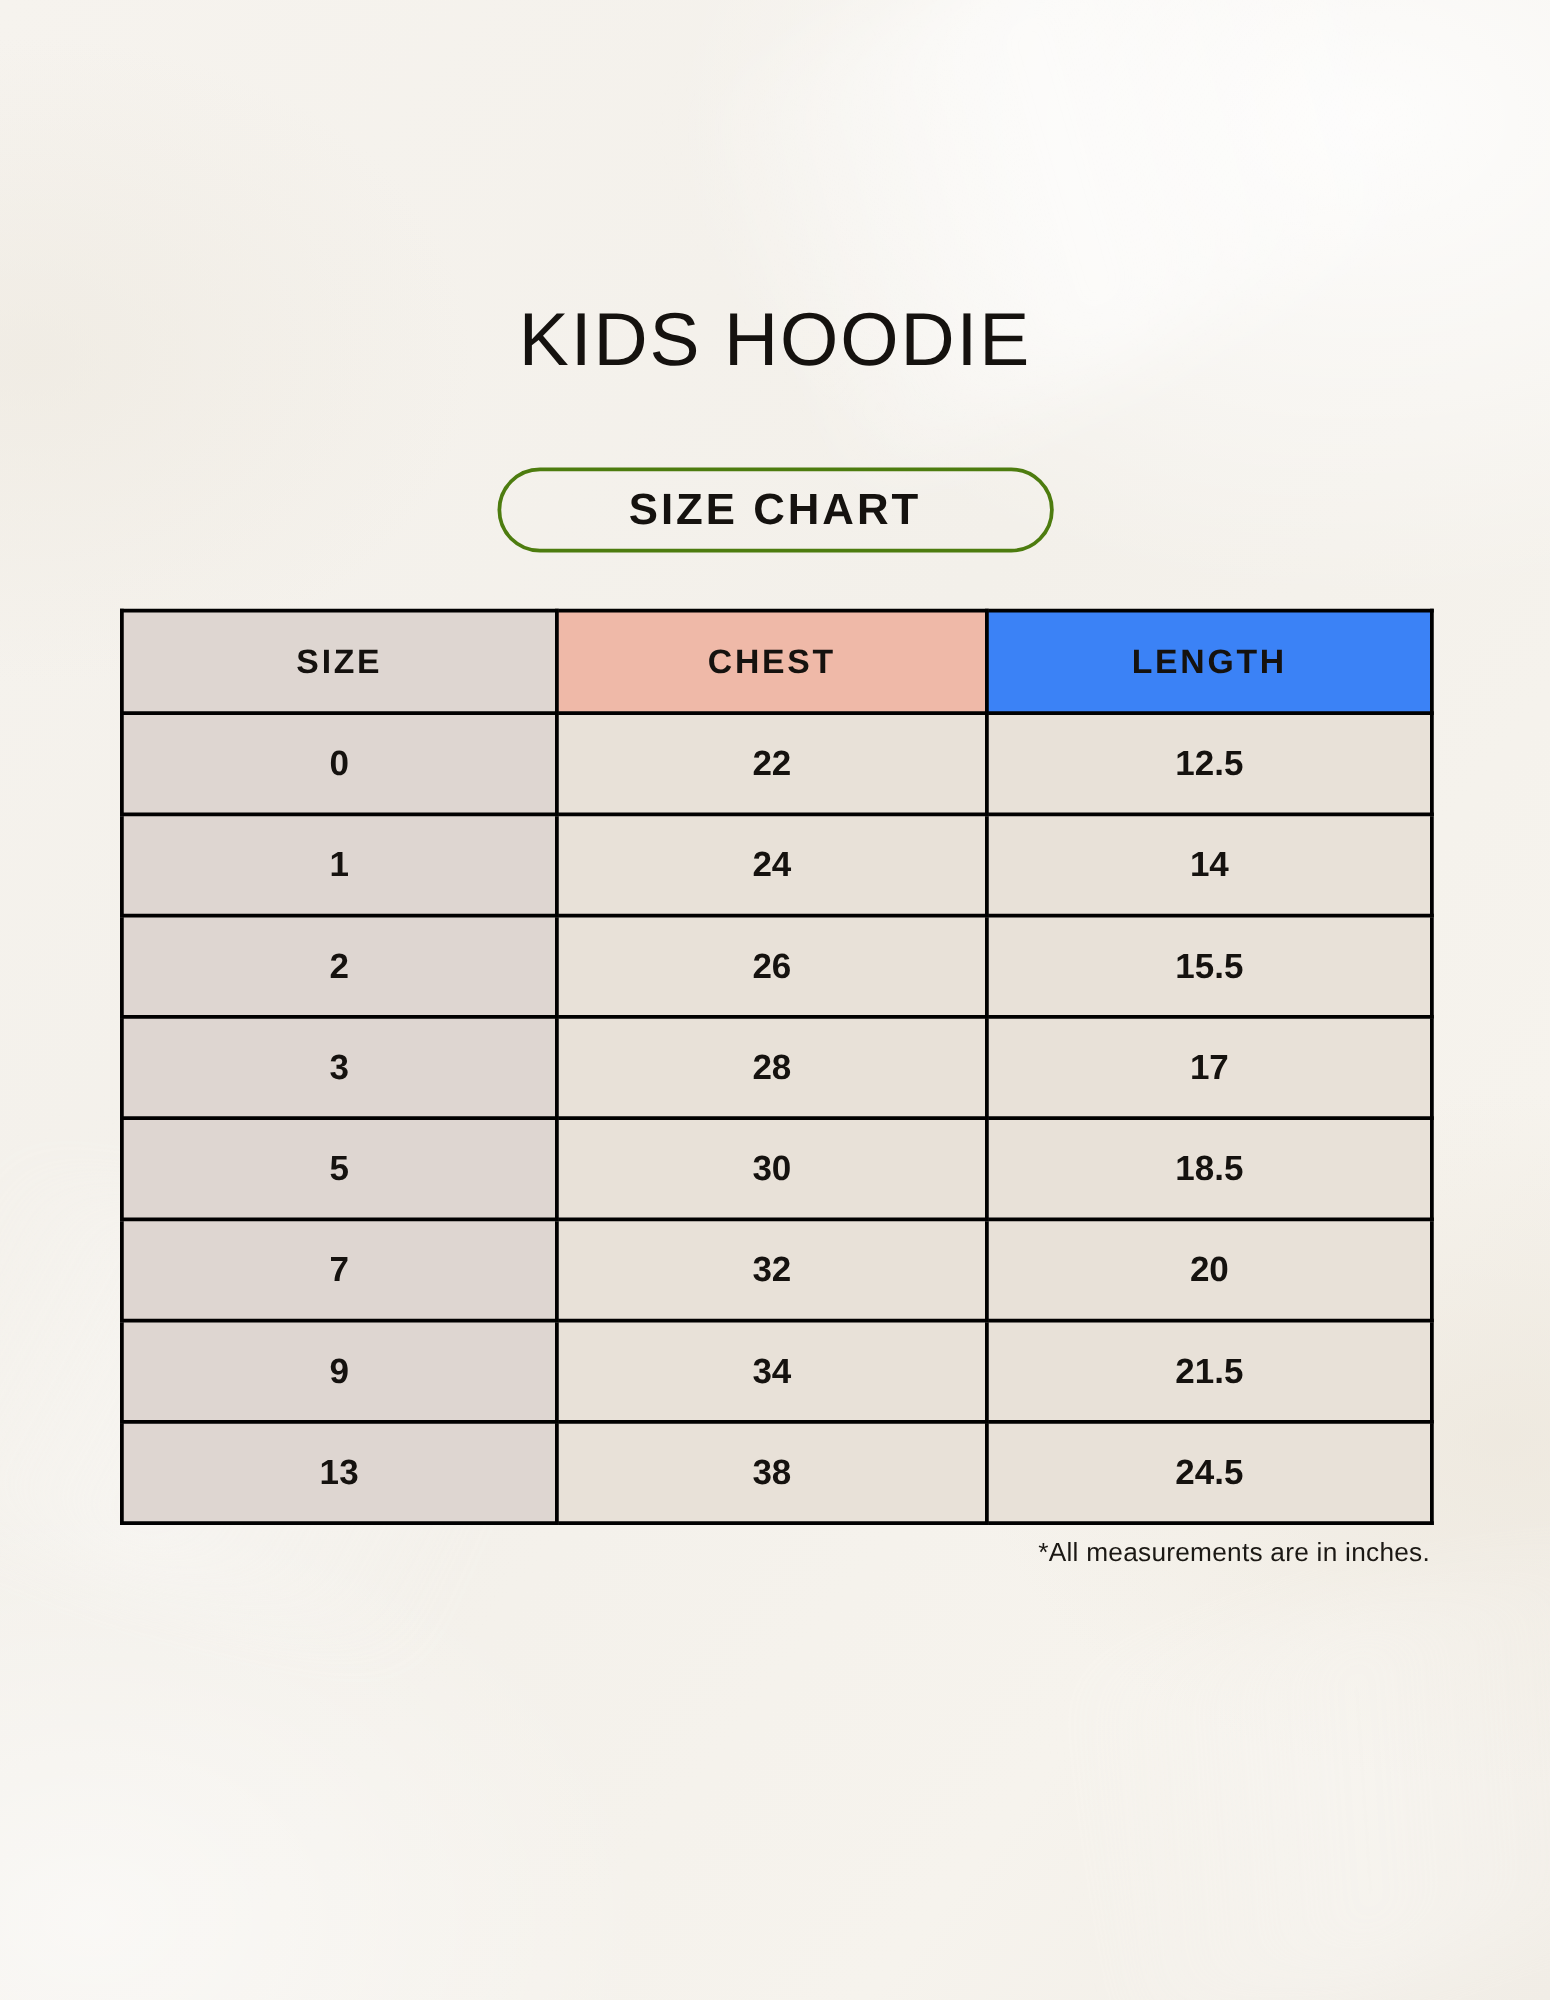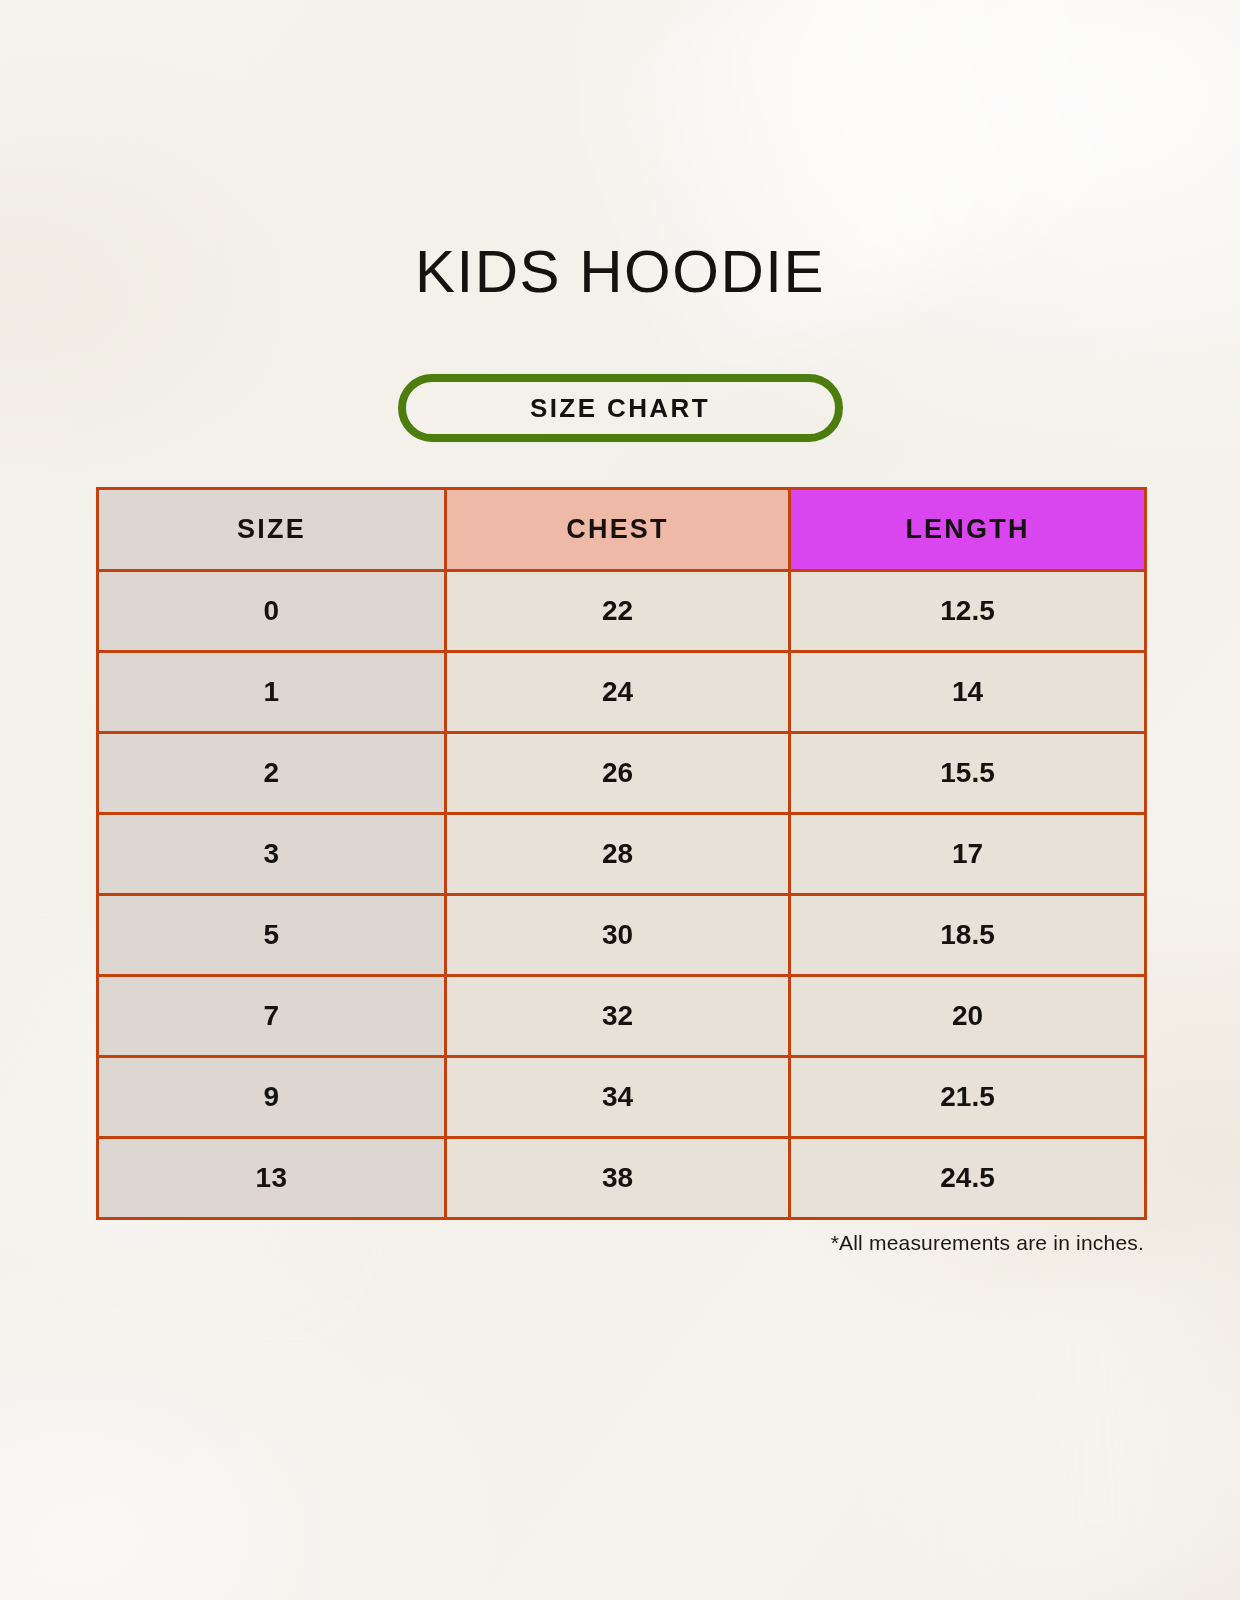--- a/index.html
+++ b/index.html
@@ -66,27 +66,27 @@
     position: absolute;
     left: 0;
     top: 374px;
     width: 1240px;
     display: flex;
     justify-content: center;
   }
   .badge {
     width: 445px;
     height: 68px;
-    border: 8px solid #4d7c0f;
+    border: 3px solid #4d7c0f;
     border-radius: 38px;
     background: transparent;
     display: flex;
     align-items: center;
     justify-content: center;
-    font-size: 26px;
+    font-size: 35px;
     font-weight: 700;
     letter-spacing: 2.4px;
     color: #15120f;
   }
 
   
   .table-wrap {
     position: absolute;
     left: 96px;
     top: 487px;
@@ -97,35 +97,35 @@
     border-collapse: collapse;
     table-layout: fixed;
     border: 3px solid #141210;
   }
   table.size-table col.c-size   { width: 348px; }
   table.size-table col.c-chest  { width: 344px; }
   table.size-table col.c-length { width: 356px; }
 
   table.size-table th,
   table.size-table td {
-    border: 3px solid #c2410c;
+    border: 3px solid #000000;
     text-align: center;
     vertical-align: middle;
     color: #15120f;
   }
 
   thead th {
     height: 82px;
     font-size: 27px;
     font-weight: 700;
     letter-spacing: 2.2px;
   }
   th.head-size   { background: #ded6d1; }
   th.head-chest  { background: #efb9a8; }
-  th.head-length { background: #d946ef; }
+  th.head-length { background: #3b82f6; }
 
   tbody td { height: 81px; font-size: 28px; font-weight: 700; }
   td.cell-size {
     background: #ded6d1;
     font-weight: 700;
     letter-spacing: .4px;
   }
   td.cell-chest,
   td.cell-length { background: #e8e1d8; }
 

